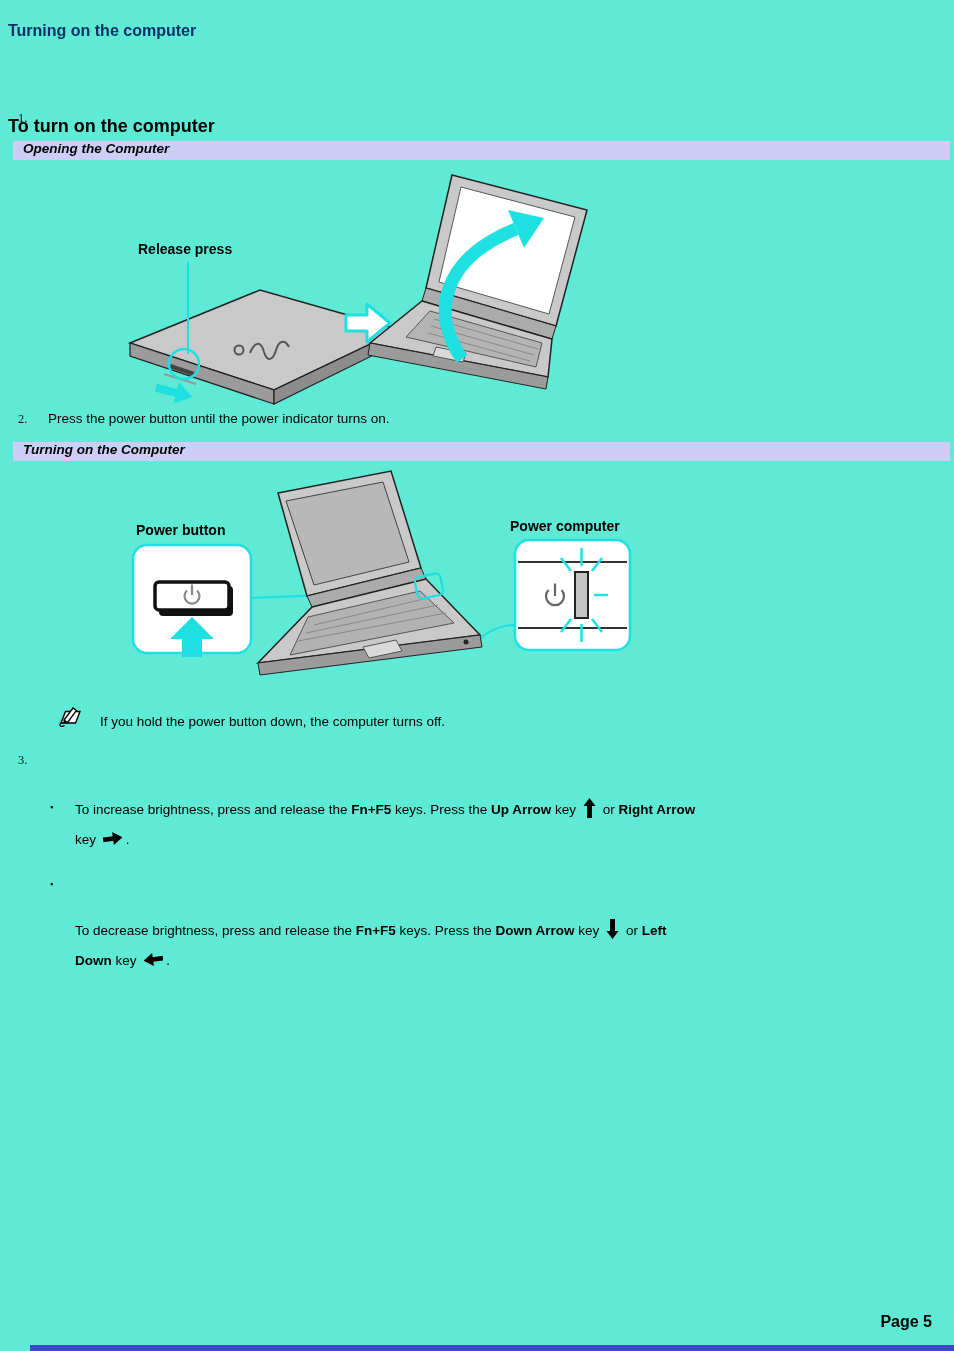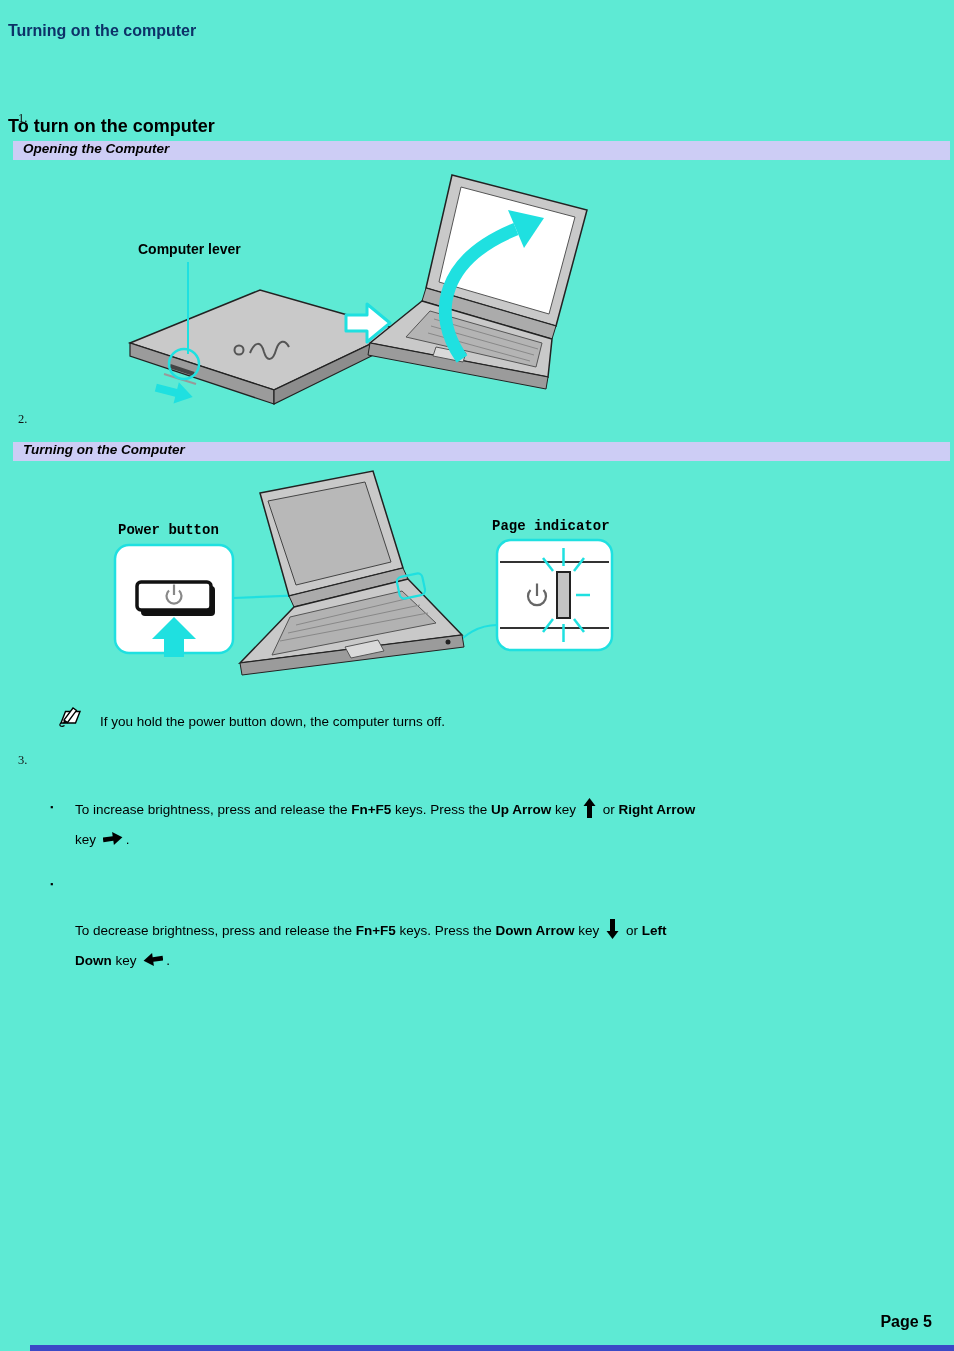--- a/index.html
+++ b/index.html
@@ -33,21 +33,21 @@
   <div class="doc-title">Turning on the computer</div>
   <div class="section-heading">To turn on the computer</div>
 
   <div class="step-num" style="top:111px;">1.</div>
 
   <div class="banner" style="top:141px;">
     <span>Opening the Computer</span>
   </div>
 
   <div class="fig" style="left:100px;top:163px;width:560px;height:245px;">
-    <div class="fig-label" style="left:38px;top:78px;">Computer lever</div>
+    <div class="fig-label" style="left:38px;top:78px;">Release press</div>
     <svg width="560" height="245" viewBox="0 0 560 245">
 
       <g>
         <path d="M30,180 L160,127 L300,167 L174,227 Z" fill="#c9c9c9" stroke="#222" stroke-width="1.5"></path>
         <path d="M30,180 L174,227 L174,241 L30,193 Z" fill="#9b9b9b" stroke="#222" stroke-width="1.2"></path>
         <path d="M174,227 L300,167 L300,179 L174,241 Z" fill="#8d8d8d" stroke="#222" stroke-width="1.2"></path>
         <circle cx="139" cy="187" r="4.5" fill="none" stroke="#555" stroke-width="2"></circle>
         <path d="M150,190 c5,-12 11,-12 14,-1 c3,10 9,9 12,-2 c3,-10 9,-11 13,-3" fill="none" stroke="#555" stroke-width="2"></path>
         <path d="M70,203 l24,8" stroke="#444" stroke-width="4"></path>
         <path d="M64,211 l32,10" stroke="#999" stroke-width="2"></path>
@@ -75,28 +75,29 @@
       </g>
 
       <g>
         <path d="M362,196 C330,150 342,96 416,66" stroke="#1fe0e0" stroke-width="13" fill="none"></path>
         <polygon points="444,55 424,85 408,47" fill="#1fe0e0"></polygon>
       </g>
     </svg>
   </div>
 
   <div class="step-num" style="top:412px;">2.</div>
+  <div class="step-text" style="top:411px;">Press the power button until the power indicator turns on.</div>
 
   <div class="banner" style="top:442px;">
     <span>Turning on the Computer</span>
   </div>
 
-  <div class="fig" style="left:110px;top:465px;width:540px;height:225px;font-family:Liberation Mono, monospace;">
+  <div class="fig" style="left:128px;top:465px;width:540px;height:225px;">
     <div class="fig-label" style="left:8px;top:57px;">Power button</div>
-    <div class="fig-label" style="left:382px;top:53px;">Page indicator</div>
+    <div class="fig-label" style="left:382px;top:53px;">Power computer</div>
     <svg width="540" height="225" viewBox="0 0 540 225">
 
       <line x1="123" y1="133" x2="297" y2="126" stroke="#1fe0e0" stroke-width="2.2"></line>
       <path d="M387,160 C368,160 355,170 344,181" stroke="#1fe0e0" stroke-width="2.2" fill="none"></path>
 
       <g>
         <rect x="5" y="80" width="118" height="108" rx="14" fill="#ffffff" stroke="#1fe0e0" stroke-width="2.5"></rect>
         <rect x="31" y="121" width="74" height="30" rx="4" fill="#111"></rect>
         <rect x="27" y="117" width="74" height="28" rx="4" fill="#ffffff" stroke="#111" stroke-width="3.5"></rect>
         <path d="M59,125.5 A7.5,7.5 0 1 0 69,125.5" fill="none" stroke="#888" stroke-width="2.2"></path>

